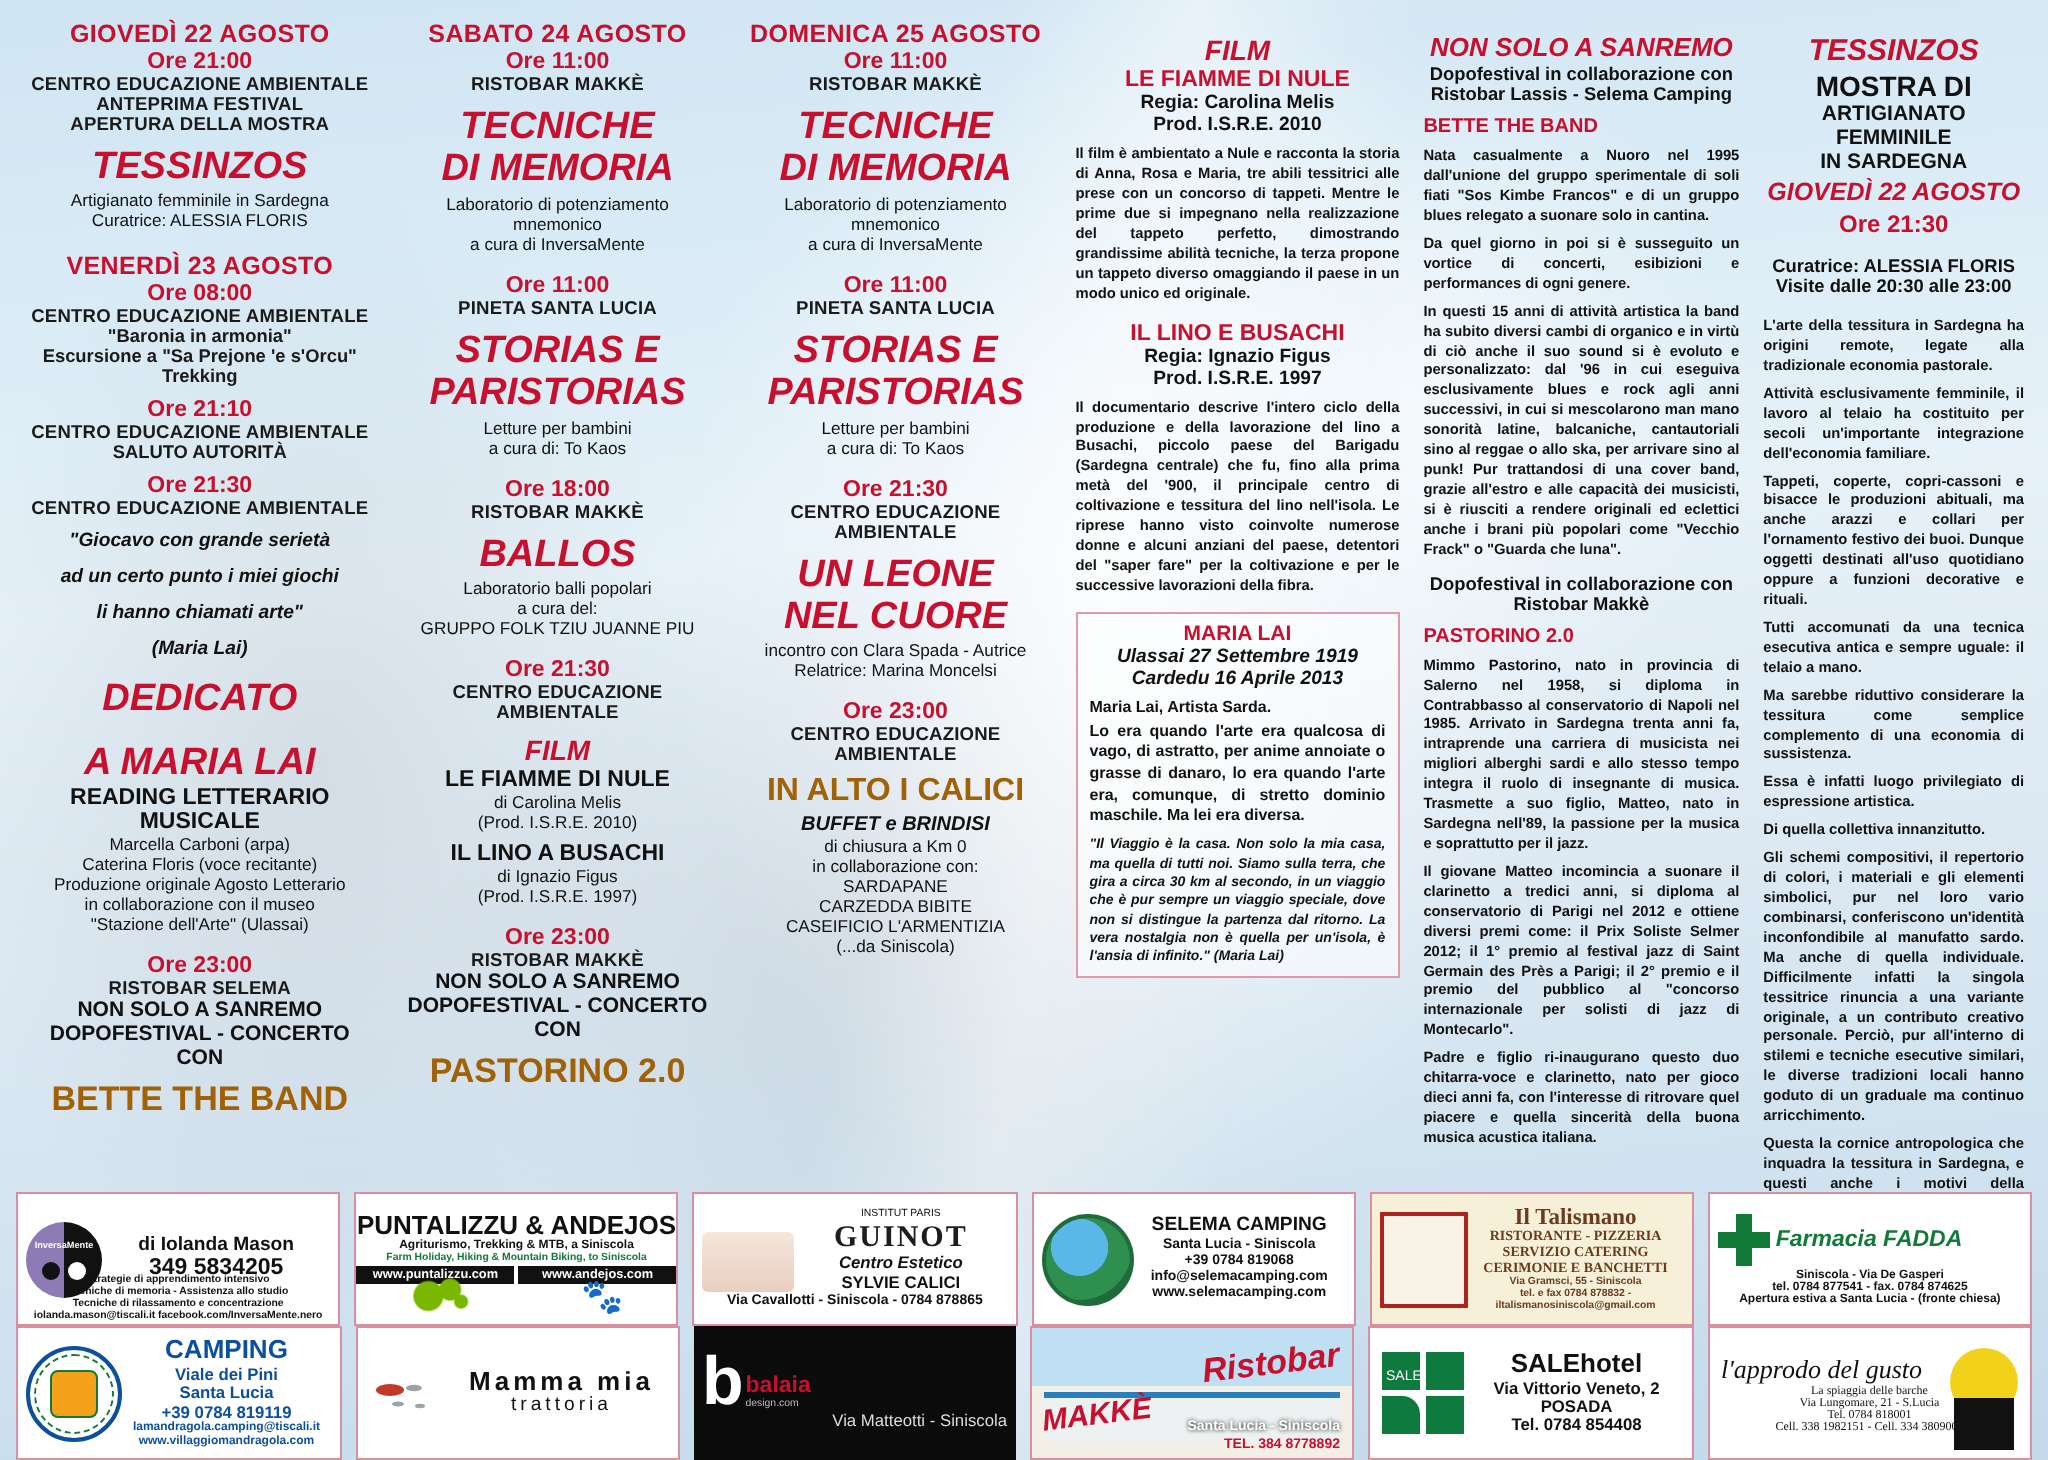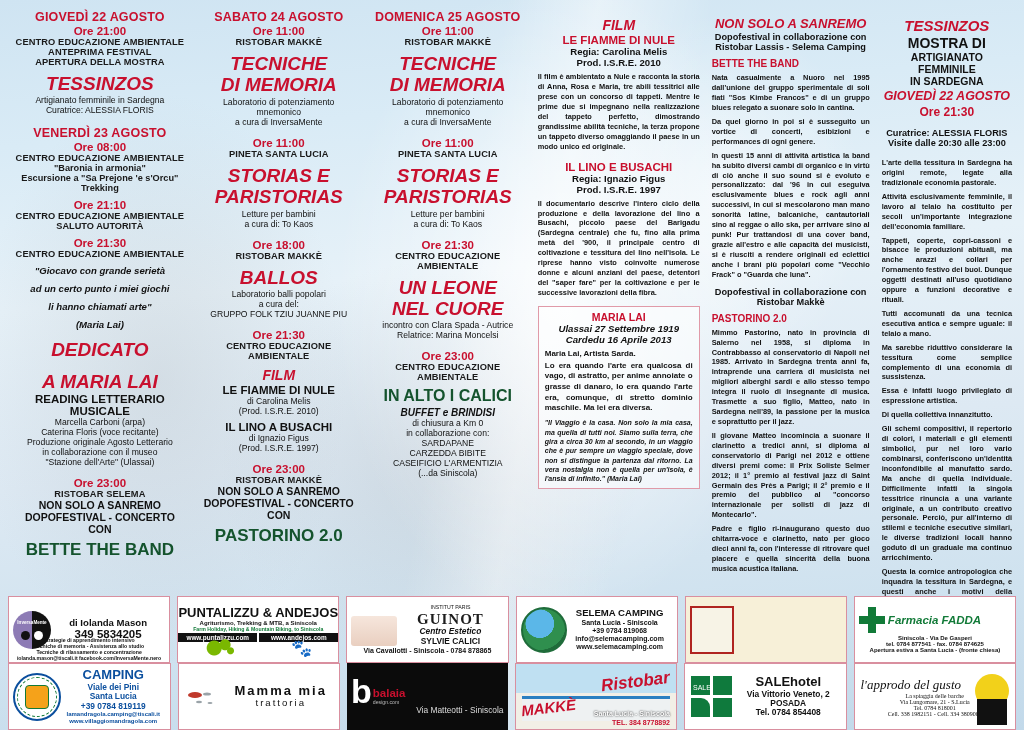--- a/index.html
+++ b/index.html
@@ -30,21 +30,21 @@
   .c6{width:144px;}
 
   .ctr{text-align:center;}
   .red{color:#c8102e;}
   .dayhdr{font-weight:bold;font-size:12.5px;color:#c8102e;letter-spacing:.2px;margin:2px 0 0;}
   .time{font-weight:bold;font-size:11.5px;color:#c8102e;margin:1px 0 0;}
   .venue{font-size:9.3px;font-weight:bold;color:#1a1a1a;letter-spacing:.1px;margin:0;}
   .sub{font-size:9.2px;font-weight:bold;color:#1a1a1a;margin:0;}
   .bigital{font-style:italic;font-weight:bold;color:#c8102e;font-size:19px;line-height:1.02;margin:7px 0 2px;}
   .bigital.sm{font-size:14px;}
-  .bigred{font-weight:bold;color:#14532d;font-size:17px;margin:6px 0 2px;line-height:1.05;}
+  .bigred{font-weight:bold;color:#a16207;font-size:17px;margin:6px 0 2px;line-height:1.05;}
   .bigblack{font-weight:bold;font-size:11.5px;margin:0;}
   .small{font-size:8.6px;margin:0;}
   .gap{height:9px;}
   .gap-s{height:5px;}
   .quote{font-style:italic;font-weight:bold;font-size:9.6px;line-height:1.25;margin:6px 0 0;}
 
   .body-txt{font-size:7.4px;line-height:1.34;font-weight:bold;text-align:justify;margin:4px 0 0;}
   .sect-red{color:#c8102e;font-weight:bold;font-size:10px;margin:6px 0 1px;}
 
   .boxed{border:1.2px solid #e09aa8;background:rgba(255,255,255,.55);padding:4px 6px;margin-top:8px;}
@@ -371,20 +371,28 @@
             <div class="t-bold f7">+39 0784 819068</div>
             <div class="t-bold f7">info@selemacamping.com</div>
             <div class="t-bold f7">www.selemacamping.com</div>
           </div>
         </div>
       </div>
 
       <div class="sp" style="background:#f7f0d8">
         <div class="sp-in">
           <div class="lg talisman"></div>
+          <div class="tx">
+            <div class="t-bold f11 brown" style="font-family:'Liberation Serif',serif">Il Talismano</div>
+            <div class="t-bold f7 brown" style="font-family:'Liberation Serif',serif">RISTORANTE - PIZZERIA</div>
+            <div class="t-bold f7 brown" style="font-family:'Liberation Serif',serif">SERVIZIO CATERING</div>
+            <div class="t-bold f7 brown" style="font-family:'Liberation Serif',serif">CERIMONIE E BANCHETTI</div>
+            <div class="t-bold f5 brown">Via Gramsci, 55 - Siniscola</div>
+            <div class="t-bold f5 brown">tel. e fax 0784 878832 - iltalismanosiniscola@gmail.com</div>
+          </div>
         </div>
       </div>
 
       <div class="sp">
         <div class="sp-in" style="flex-direction:column;justify-content:center">
           <div style="display:flex;width:100%;align-items:center;gap:3px">
             <div class="farmacia-cross"></div>
             <div class="t-bold f11 green" style="font-style:italic">Farmacia FADDA</div>
           </div>
           <div style="width:100%;text-align:center;margin-top:2px">

